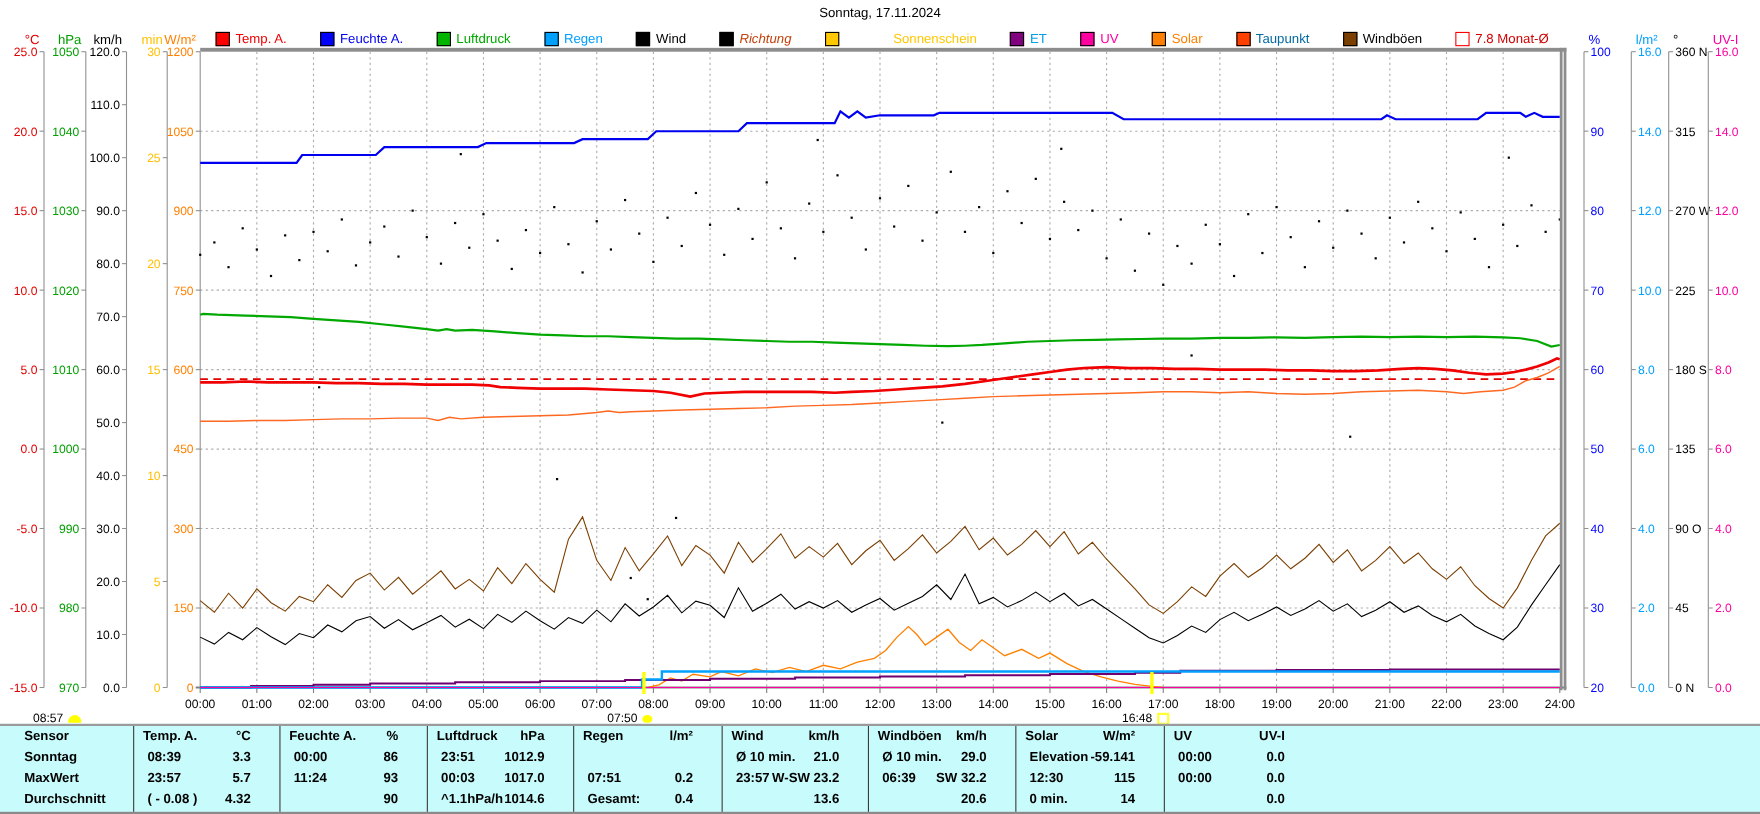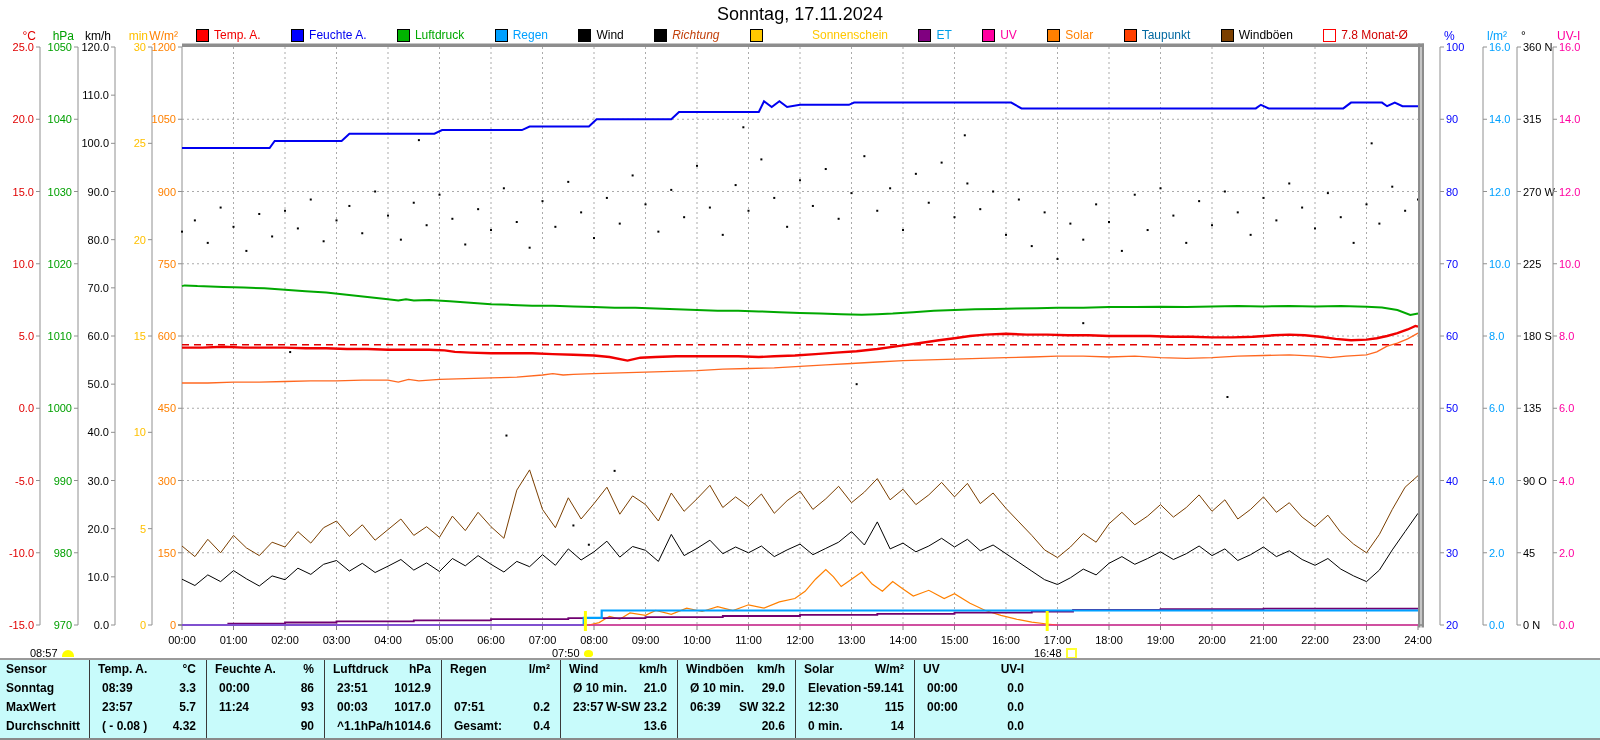--- a/index.html
+++ b/index.html
@@ -1,27 +1,27 @@
 <!DOCTYPE html>
 <html><head>
 <meta charset="utf-8">
 <style>
   html,body{margin:0;padding:0;background:#ffffff;}
   body{width:1600px;height:740px;position:relative;font-family:"Liberation Sans",sans-serif;overflow:hidden;}
-  #title{position:absolute;top:4px;left:0;width:1600px;text-align:center;font-size:18px;color:#000;}
+  #title{position:absolute;top:4px;left:0;width:1600px;text-align:center;font-size:12px;color:#000;}
   #chart-svg{position:absolute;top:0;left:0;}
   #legend{position:absolute;top:27px;left:196px;width:1212px;height:16px;display:flex;justify-content:space-between;align-items:center;}
   .legend-item{display:flex;align-items:center;gap:5px;font-size:12px;white-space:nowrap;cursor:default;}
   .swatch{width:11px;height:11px;border:1px solid #000;display:inline-block;flex:0 0 auto;}
   .mark{position:absolute;font-size:11px;color:#000;display:flex;align-items:center;gap:4px;}
   .sun-dot{width:9px;height:7px;background:#FFFF00;border-radius:50% 50% 40% 40%;display:inline-block;}
   .sun-square{width:7px;height:7px;border:2px solid #FFFF33;background:#fff;display:inline-block;}
   .dome{width:12px;height:7px;background:#FFFF00;border-radius:7px 7px 0 0;display:inline-block;}
   #info-table{position:absolute;top:658px;left:0;width:1600px;height:78px;background:#C8FBFB;border-top:2px solid #9a9a9a;border-bottom:2px solid #8a8a8a;display:flex;}
-  .tcol{height:100%;box-sizing:border-box;}
+  .tcol{height:100%;box-sizing:border-box;margin-left:16px;}
   .tcol.sep{border-left:1px solid #3a3a3a;}
   .trow{height:19px;line-height:19px;display:flex;justify-content:space-between;font-size:12px;font-weight:bold;white-space:nowrap;overflow:hidden;}
   .tleft{padding-left:12px;}
   .tright{padding-right:10px;text-align:right;}
   .rowhead{padding-left:6px;}
 </style>
 </head>
 <body>
 
 <div id="title">Sonntag, 17.11.2024</div>
@@ -481,21 +481,21 @@
   </div>
 
 <div class="mark" style="left:30px;top:647px;">
   <span>08:57</span>
   <span class="dome"></span>
 </div>
 <div class="mark" style="left:552px;top:647px;align-items:center;">
   <span>07:50</span>
   <span class="sun-dot"></span>
 </div>
-<div class="mark" style="left:1020px;top:647px;margin-left:14px;">
+<div class="mark" style="left:1020px;top:647px;">
   <span>16:48</span>
   <span class="sun-square"></span>
 </div>
 
 <div id="info-table">
     <div class="tcol" style="width: 89px;">
       <div class="trow">
         <span class="rowhead">Sensor</span>
       </div>
       <div class="trow">

